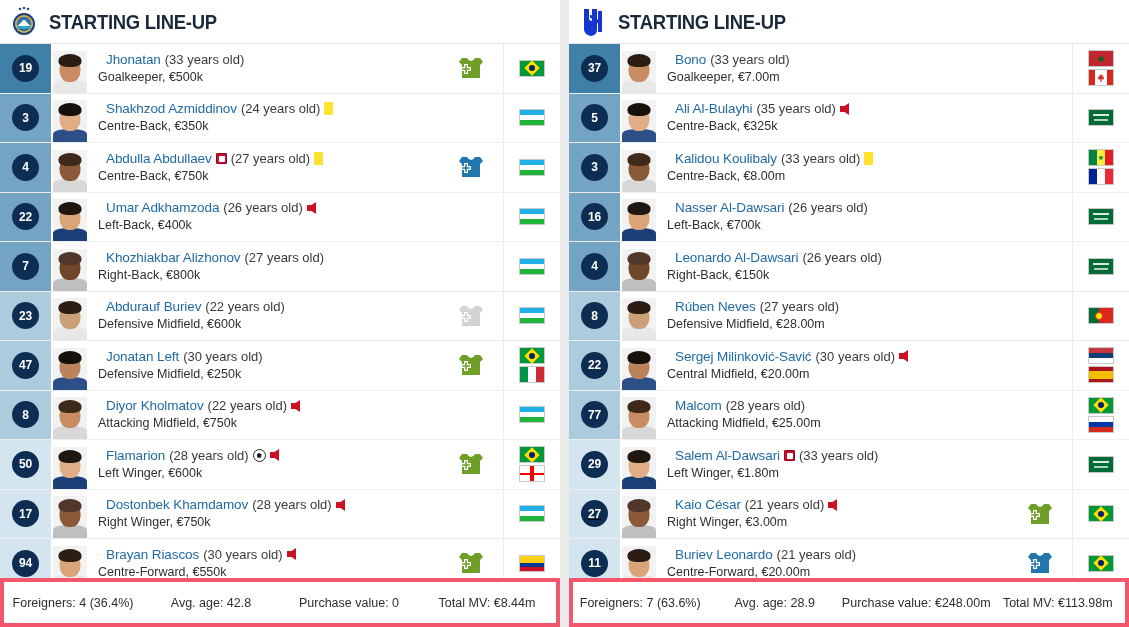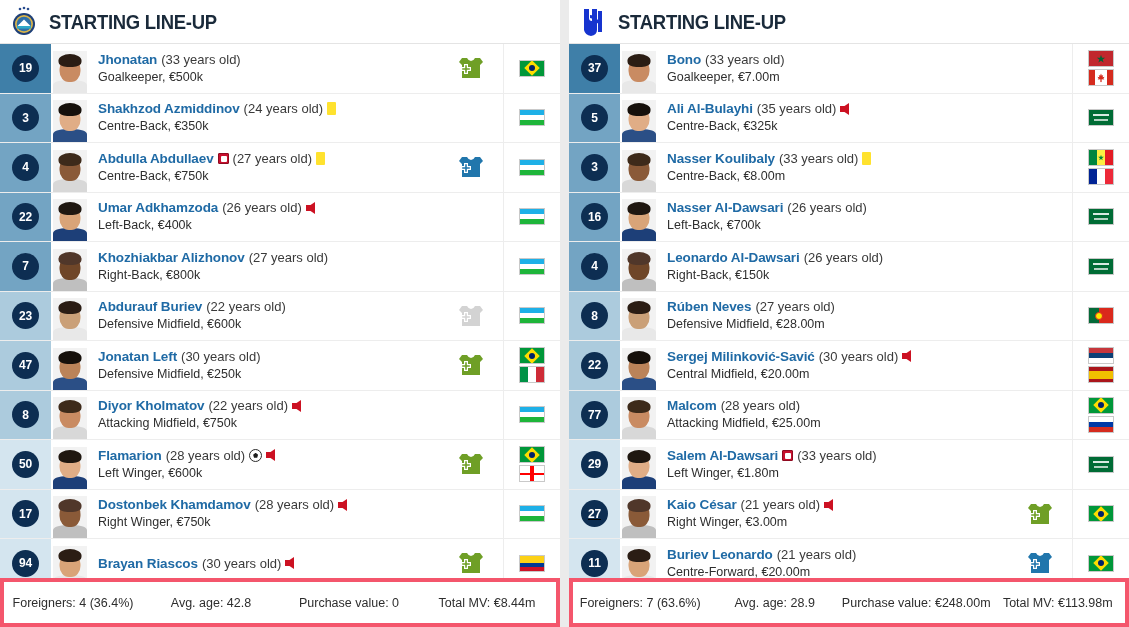--- a/index.html
+++ b/index.html
@@ -114,23 +114,24 @@
     min-width: 0;
   }
   .name-line {
     display: flex;
     align-items: center;
     white-space: nowrap;
     line-height: 17px;
   }
   .pname {
     color: #1f6aa5;
-    font-weight: 700;
+    font-weight: 400;
     font-size: 13.5px;
     letter-spacing: -0.1px;
+    margin-left: 8px;
   }
   .page-cap {
     color: #3a3a3a;
     font-size: 13px;
     margin-left: 4px;
     font-weight: 400;
   }
   .pos-line {
     color: #2e2e2e;
     font-size: 12.5px;
@@ -601,20 +602,21 @@
             </div>
           </div>
           <div class="info-cell">
             <div class="name-line">
               <span class="pname">Brayan Riascos</span>
               <span class="page-cap">(30 years old)</span>
               <span class="mk">
                 <span class="icon-subout"></span>
               </span>
             </div>
+            <div class="pos-line">Centre-Forward, €550k</div>
           </div>
           <div class="sub-cell">
             <svg class="jersey" viewBox="0 0 26 22">
               <path fill="#6f9f26" d="M4 1 L9 1 Q10.5 4 13 4 Q15.5 4 17 1 L22 1 L25 5 L22 8 L22 21 L4 21 L4 8 L1 5 Z"></path>
               <path fill="#ffffff" d="M3 10 h3 v-3 h4 v3 h3 v4 h-3 v3 h-4 v-3 h-3 z"></path>
               <path fill="#6f9f26" d="M4.2 11.2 h3 v-3 h1.6 v3 h3 v1.6 h-3 v3 h-1.6 v-3 h-3 z"></path>
             </svg>
           </div>
           <div class="flag-cell">
             <div class="flag">
@@ -713,21 +715,21 @@
           </div>
           <div class="photo-cell">
             <div class="photo">
               <div class="body" style="background:#d8d8d8"></div>
               <div class="head" style="background:#8a5a38"></div>
               <div class="hair" style="background:#3d2a1a"></div>
             </div>
           </div>
           <div class="info-cell">
             <div class="name-line">
-              <span class="pname">Nasser Koulibaly</span>
+              <span class="pname">Kalidou Koulibaly</span>
               <span class="page-cap">(33 years old)</span>
               <span class="mk">
                 <span class="icon-ycard"></span>
               </span>
             </div>
             <div class="pos-line">Centre-Back, €8.00m</div>
           </div>
           <div class="sub-cell"></div>
           <div class="flag-cell">
             <div class="flag">

